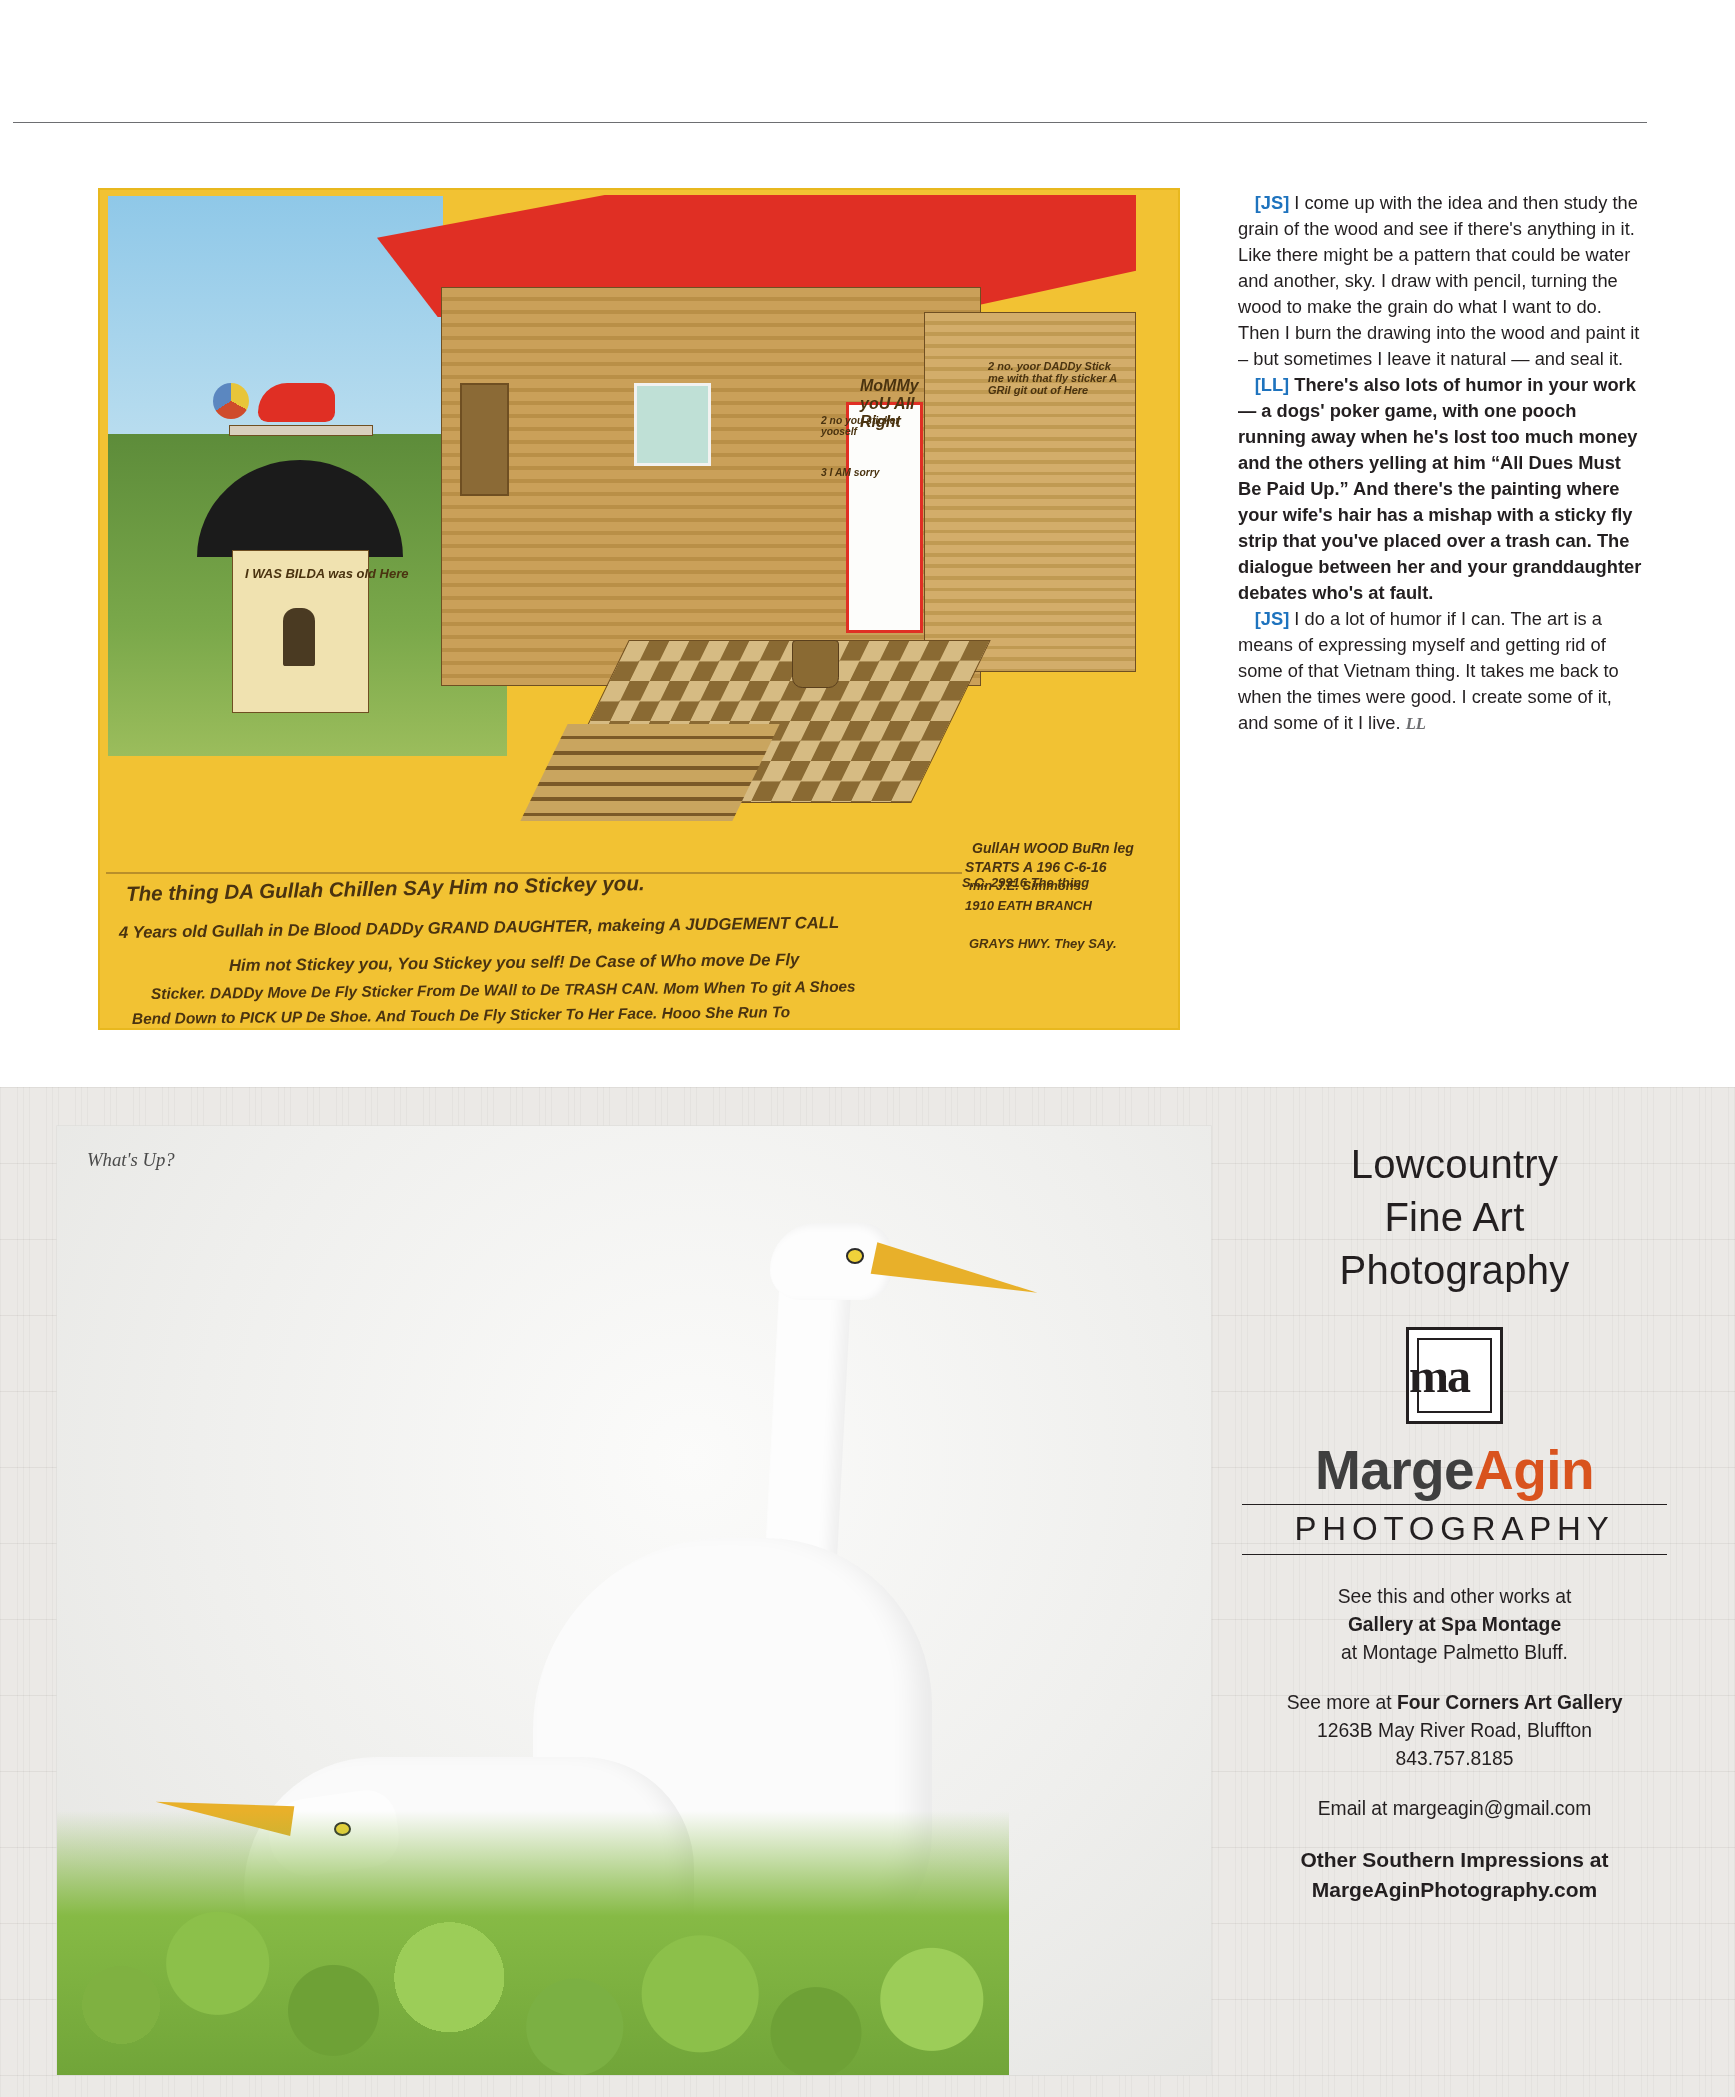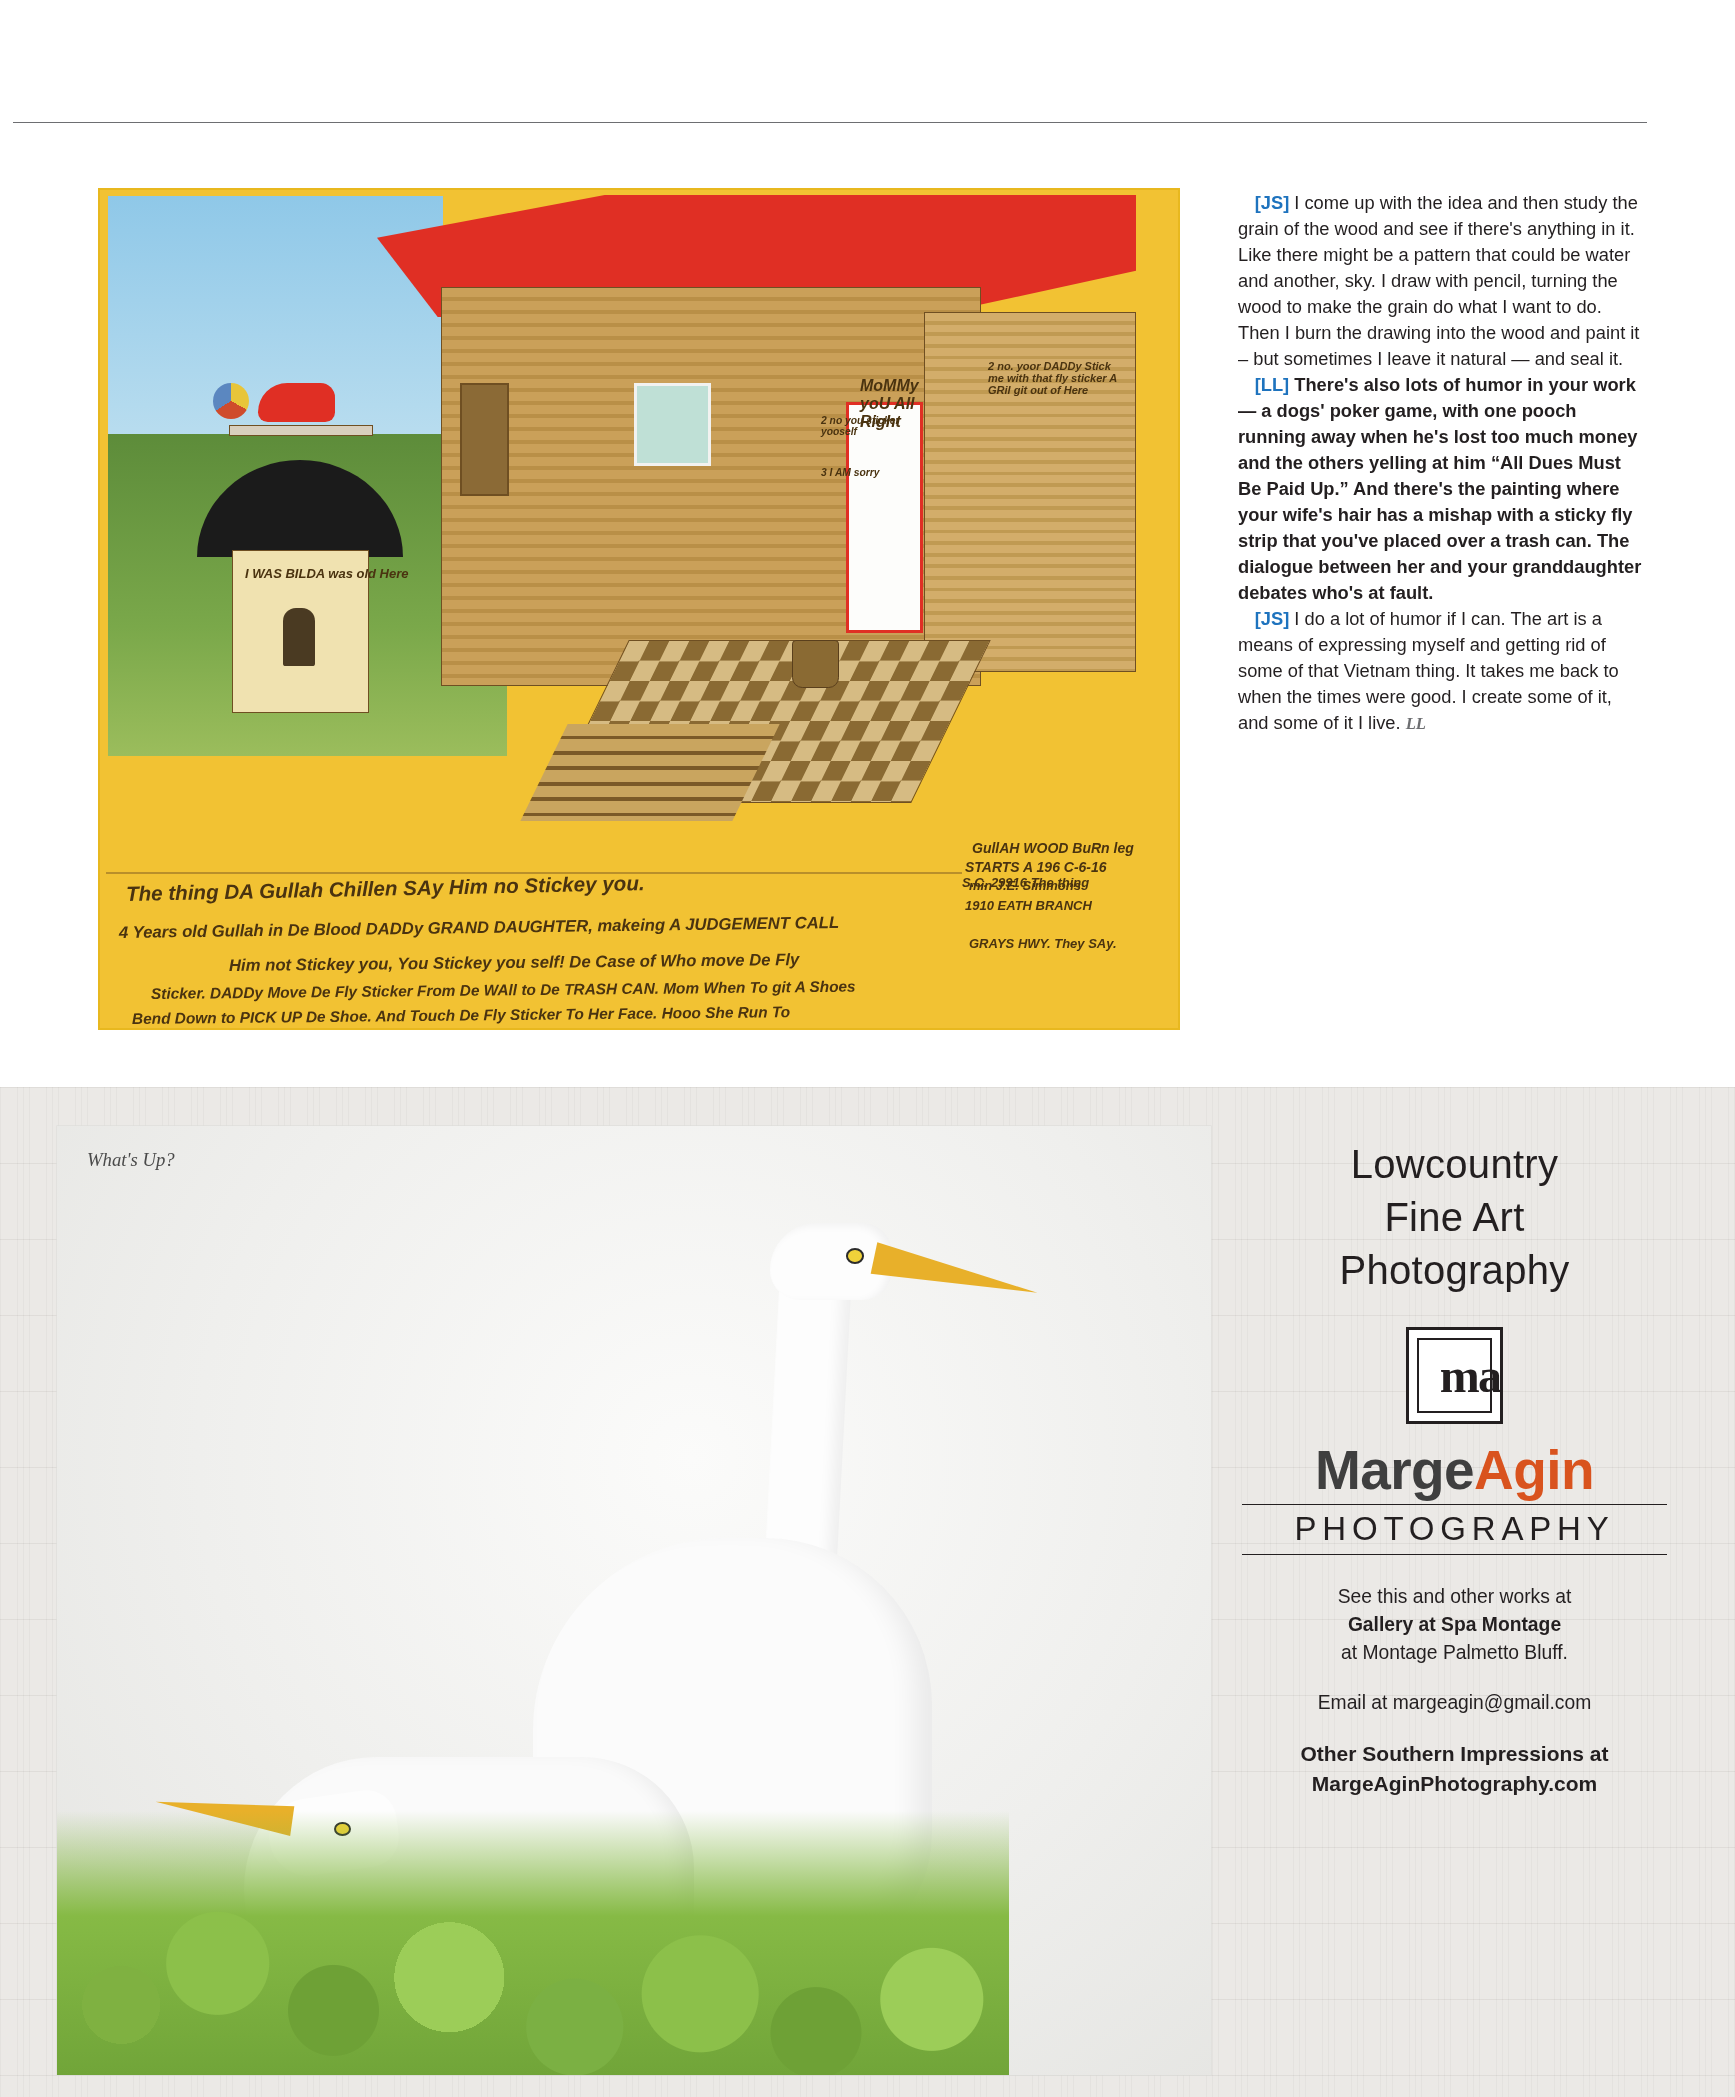--- a/index.html
+++ b/index.html
@@ -283,21 +283,21 @@
     font-size: 40px;
     line-height: 53px;
     color: #231f20;
     letter-spacing: 0.3px;
   }
   .logo-mark {
     width: 97px; height: 97px;
     margin: 30px auto 0;
     border: 3.2px solid #231f20;
     background: #fff;
-    display: flex; align-items: center; justify-content: flex-end;
+    display: flex; align-items: center; justify-content: flex-start;
     position: relative;
     box-sizing: border-box;
   }
   .logo-mark::before {
     content: "";
     position: absolute; inset: 7.7px;
     border: 2.6px solid #231f20;
     box-sizing: border-box;
   }
   .logo-mark span {
@@ -439,20 +439,25 @@
     <div class="brand"><span>Marge</span><span class="accent">Agin</span></div>
     <div class="brand-sub">PHOTOGRAPHY</div>
 
     <div class="ad-body">
       <p>
         <span>See this and other works at</span><br>
         <span class="b">Gallery at Spa Montage</span><br>
         <span>at Montage Palmetto Bluff.</span>
       </p>
       <p>
+        <span>See more at </span><span class="b">Four Corners Art Gallery</span><br>
+        <span>1263B May River Road, Bluffton</span><br>
+        <span>843.757.8185</span>
+      </p>
+      <p>
         <span>Email at margeagin@gmail.com</span>
       </p>
     </div>
 
     <div class="ad-closing">
       <div>Other Southern Impressions at</div>
       <div>MargeAginPhotography.com</div>
     </div>
   </div>
 </div>

